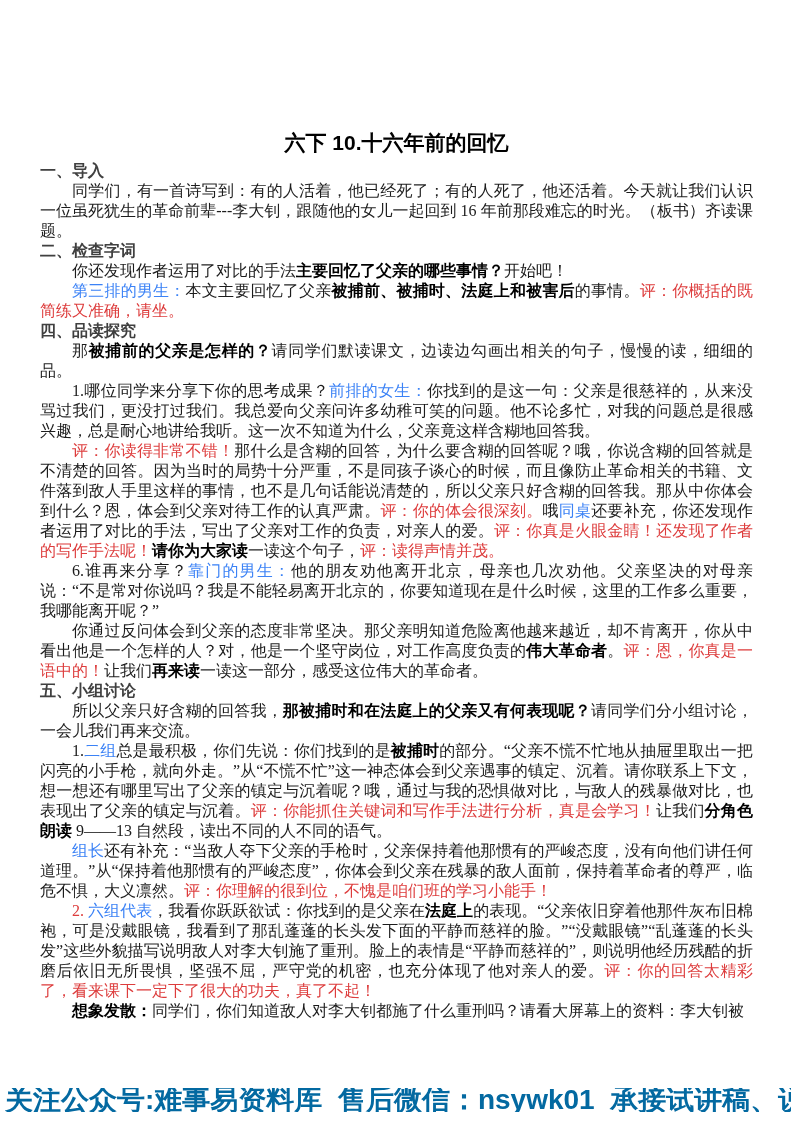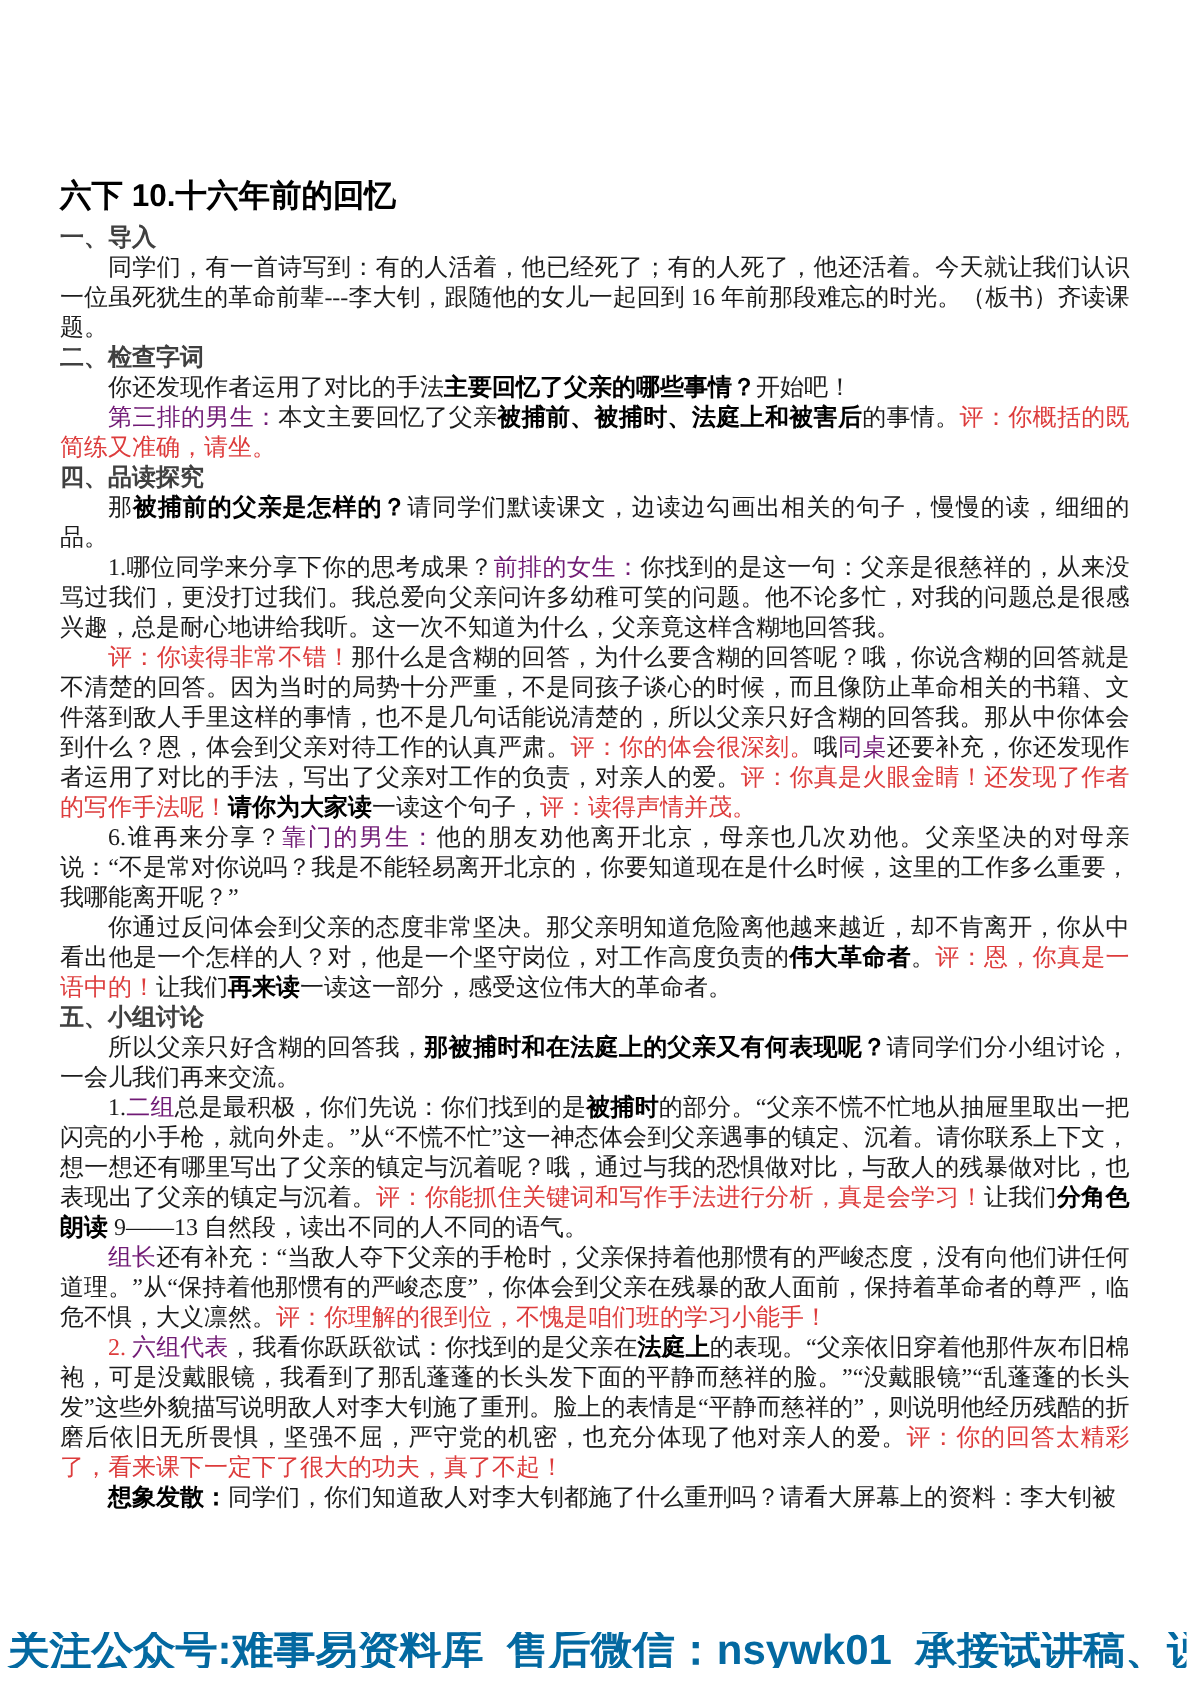--- a/index.html
+++ b/index.html
@@ -12,41 +12,42 @@
     font-family:"Liberation Serif", serif;
     color:#1c1c1c;
     font-size:16px;
     line-height:20px;
   }
   .content{
     box-sizing:border-box;
     padding:116px 40px 0 40px;
   }
   .title{
-    margin:0 0 3px 0;
+    margin:12px 0 3px 0;
+    text-align:center;
     font-size:21px;
     line-height:30px;
     font-weight:bold;
     font-family:"Liberation Sans", sans-serif;
     color:#000;
   }
   .h{
     font-weight:bold;
     font-family:"Liberation Sans", sans-serif;
     color:#404040;
   }
   p.para{
     margin:0;
     text-indent:2em;
     text-align:justify;
   }
   .n{color:#1c1c1c;}
   .b{font-weight:bold;font-family:"Liberation Sans", sans-serif;color:#000;}
   .r{color:#dd3c3c;}
-  .bl{color:#701a75;}
+  .bl{color:#3b82f6;}
   .footer{
     position:absolute;
     left:5px;
     bottom:10px;
     width:786px;
     font-family:"Liberation Sans", sans-serif;
     font-weight:bold;
     font-size:28px;
     line-height:24px;
     color:#0369a1;

